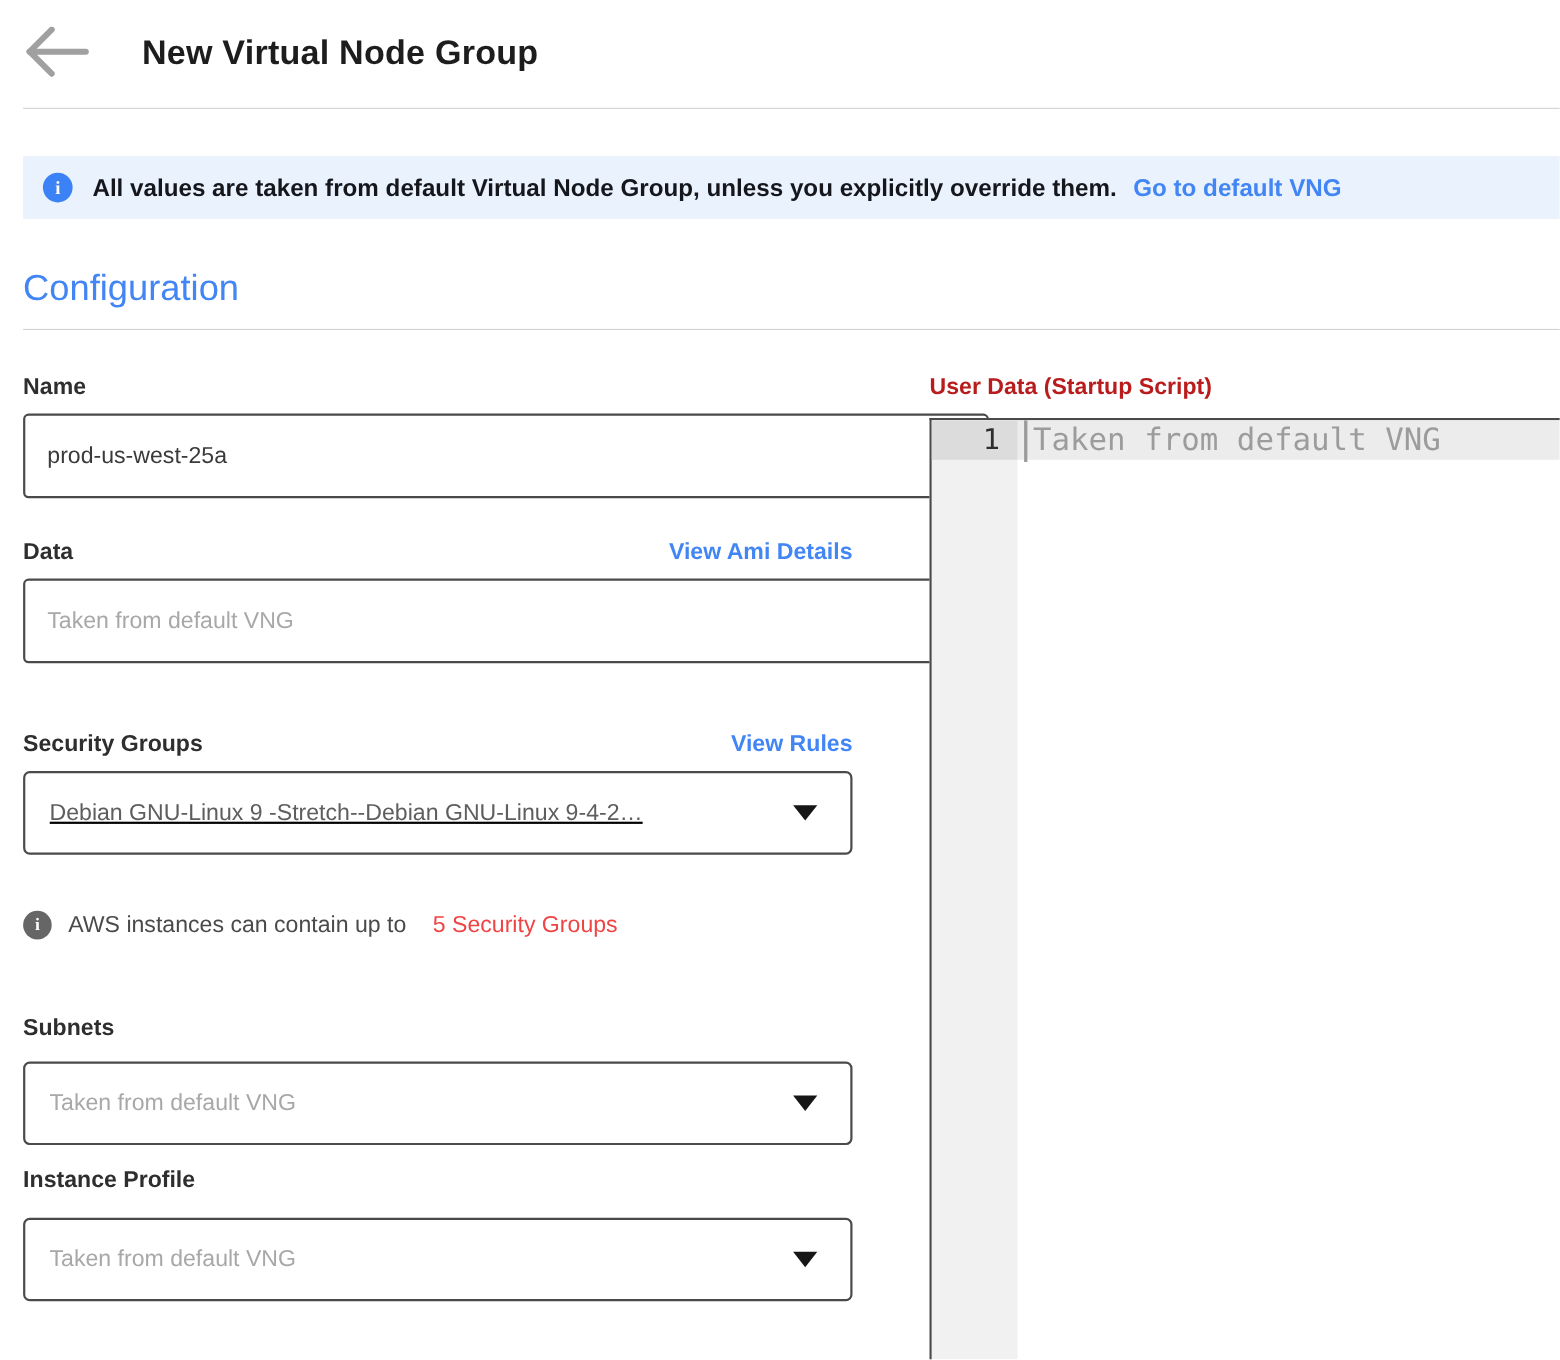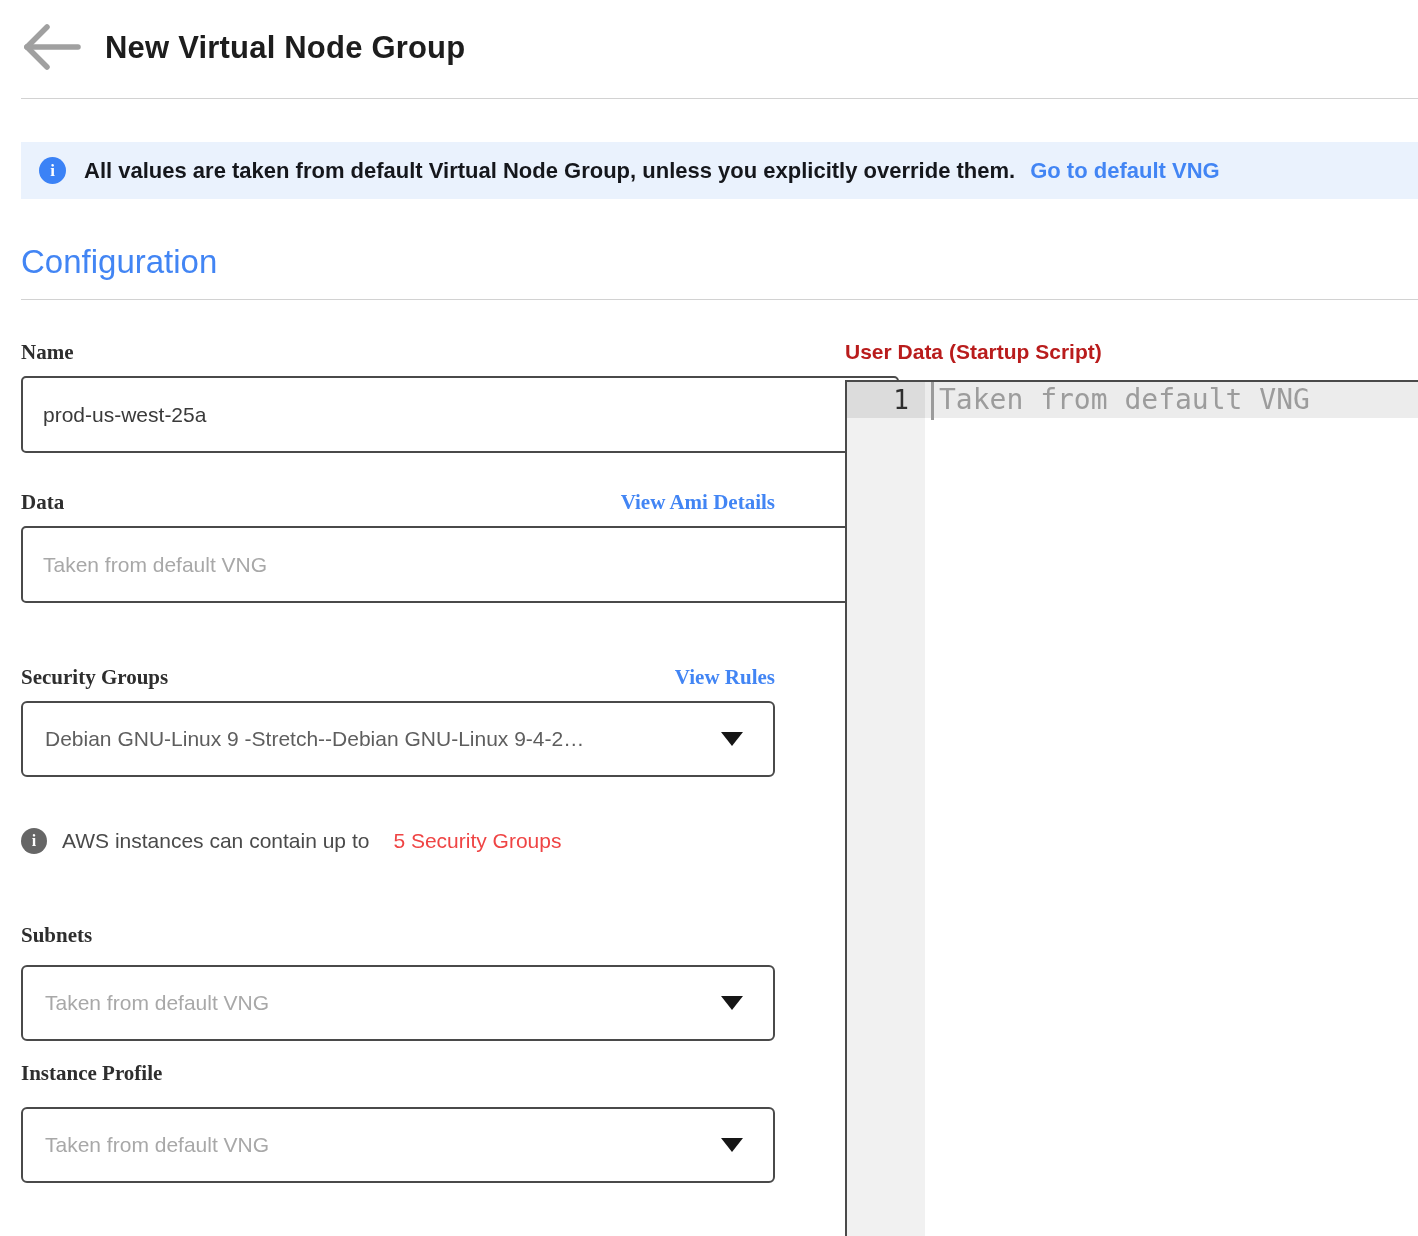--- a/index.html
+++ b/index.html
@@ -1,19 +1,19 @@
 <!DOCTYPE html>
 <html><head>
 <meta charset="utf-8">
 <style>
   * { margin:0; padding:0; box-sizing:border-box; }
   html,body { width:1418px; height:1236px; background:#fff; overflow:hidden;
               font-family:"Liberation Sans","DejaVu Sans",sans-serif; }
 
-  .header { display:flex; align-items:center; gap:24px; padding:24px 12px 0 23px; }
+  .header { display:flex; align-items:center; gap:48px; padding:24px 12px 0 23px; }
   .back-btn { width:58px; height:48px; display:flex; align-items:center; cursor:pointer; background:none; border:none; }
   .page-title { font-size:31px; font-weight:700; color:#1d1d1d; letter-spacing:0.2px; }
 
   .divider { border:none; border-top:1px solid #d2d2d2; margin-left:21px; }
   .divider-1 { margin-top:26px; }
   .divider-2 { margin-top:22px; }
 
   .banner { margin:43px 0 0 21px; height:57px; background:#eaf2fd;
             display:flex; align-items:center; padding-left:18px; }
   .banner-icon { width:27px; height:27px; border-radius:50%; background:#3b82f6; color:#fff;
@@ -22,39 +22,39 @@
   .banner-text { font-size:22px; font-weight:600; color:#15171c; margin-left:18px; }
   .banner-link { font-size:22px; font-weight:600; color:#4285f4; margin-left:15px; text-decoration:none; cursor:pointer; }
 
   .section-title { margin:48px 0 0 21px; font-size:33px; font-weight:400; color:#4285f4; line-height:30px; }
 
   .main { display:flex; margin-top:38px; padding-left:21px; }
   .left-col { width:754px; flex:none; }
   .right-col { flex:1; margin-left:70px; min-width:0; }
 
   .label-row { display:flex; justify-content:space-between; align-items:center;
-               line-height:28px; margin-bottom:10px;font-family:Liberation Serif, serif; }
+               line-height:28px; margin-bottom:10px; }
   .field-label { font-size:21px; font-weight:600; color:#2e2e2e; }
   .field-link { font-size:21px; font-weight:600; color:#4285f4; text-decoration:none; cursor:pointer; }
 
   .text-input { width:878px; height:77px; border:2px solid #4a4a4a; border-radius:5px;
                 padding:0 20px; font-size:21px; color:#3a3a3a;
                 font-family:"Liberation Sans","DejaVu Sans",sans-serif; outline:none; }
   .text-input::placeholder { color:#a8a8a8; opacity:1; }
 
   .select { width:754px; height:76px; border:2px solid #4a4a4a; border-radius:6px;
             display:flex; align-items:center; padding:0 30px 0 22px; cursor:pointer; background:#fff; }
   .select-value { font-size:21px; color:#5e5e5e; flex:1; white-space:nowrap; overflow:hidden; }
   .select-value.is-placeholder { color:#a8a8a8; }
   .caret { width:0; height:0; border-left:11px solid transparent; border-right:11px solid transparent;
            border-top:14px solid #161616; flex:none; margin-left:12px; }
 
   .mb-name { margin-bottom:35px; }
   .mb-image { margin-bottom:60px; }
-  .sg-select { margin-bottom:0; }
+  .sg-select { margin-bottom:0;text-decoration:underline; }
   .note { display:flex; align-items:center; margin-top:50px; font-size:21px; color:#4a4a4a; line-height:28px; }
   .note-icon { width:26px; height:26px; border-radius:50%; background:#666; color:#fff; flex:none;
                display:flex; align-items:center; justify-content:center;
                font-size:16px; font-weight:700; font-family:"Liberation Serif",serif; }
   .note-text { margin-left:15px; }
   .note-link { color:#ef4444; margin-left:24px; cursor:pointer; }
   .mt-subnets { margin-top:66px; }
   .mt-subnets .label-row { margin-bottom:16px; }
   .mt-profile { margin-top:18px; }
   .mt-profile .label-row { margin-bottom:20px; }

